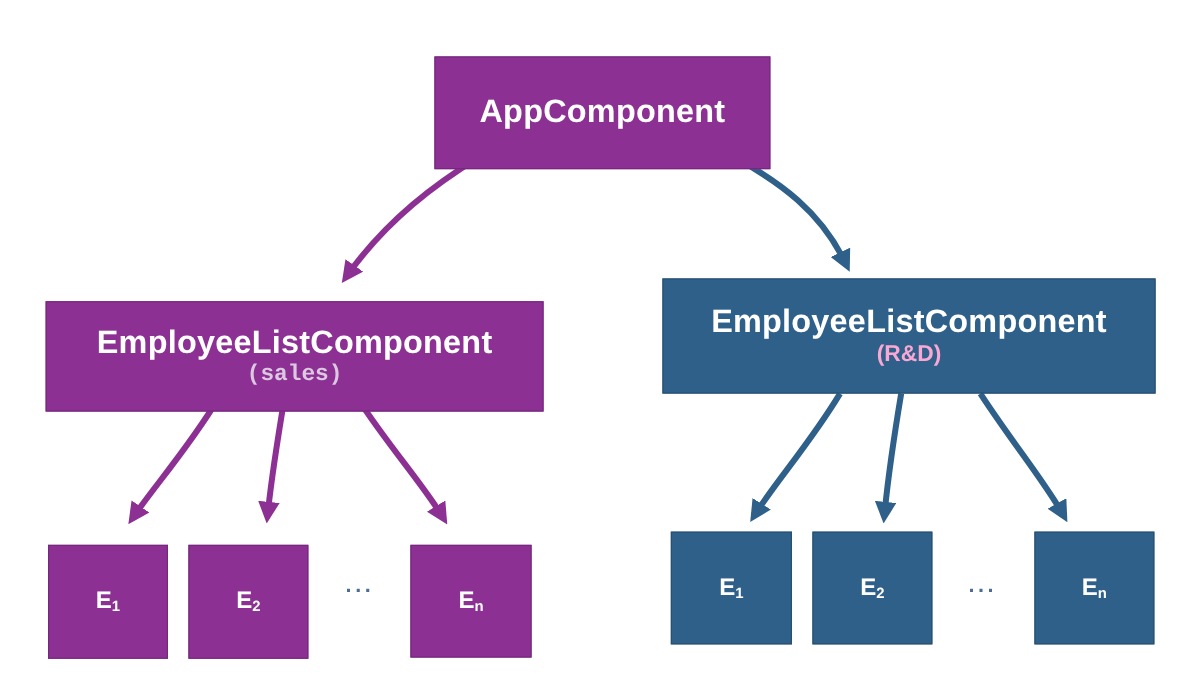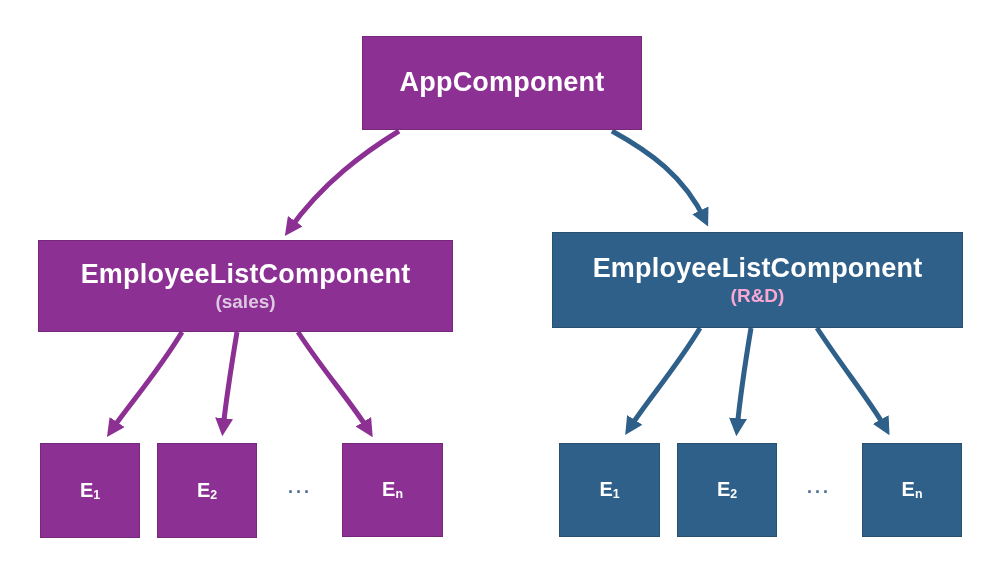--- a/index.html
+++ b/index.html
@@ -15,25 +15,25 @@
     width: 1000px; height: 577px;
   }
   .node {
     position: absolute;
     display: flex; flex-direction: column;
     align-items: center; justify-content: center;
     color: #ffffff; font-weight: bold; text-align: center;
     box-sizing: border-box;
     line-height: 1.15;
   }
-  .purple { background: #8C3094; border: 1px solid #76287D; }
+  .purple { background: #8C3094; border: 1px solid #76287D; margin-top: 11px; }
   .blue   { background: #2F608A; border: 1px solid #27516F; }
   .node-label { font-size: 27px; letter-spacing: 0.2px; }
   .node-sublabel { font-size: 19px; margin-top: 1px; }
-  .purple .node-sublabel { color: #DCC8E0; }
+  .purple .node-sublabel { color: #DCC8E0; font-family: Liberation Mono, monospace; }
   .blue   .node-sublabel { color: #f9a8d4; }
   .leaf .leaf-label { font-size: 20px; }
   .sub { font-size: 0.62em; vertical-align: -2px; }
   .dots {
     position: absolute;
     color: #4C6E94; font-weight: bold; font-size: 18px;
     letter-spacing: 3px; text-align: center;
     width: 40px; line-height: 18px;
   }
 </style>

